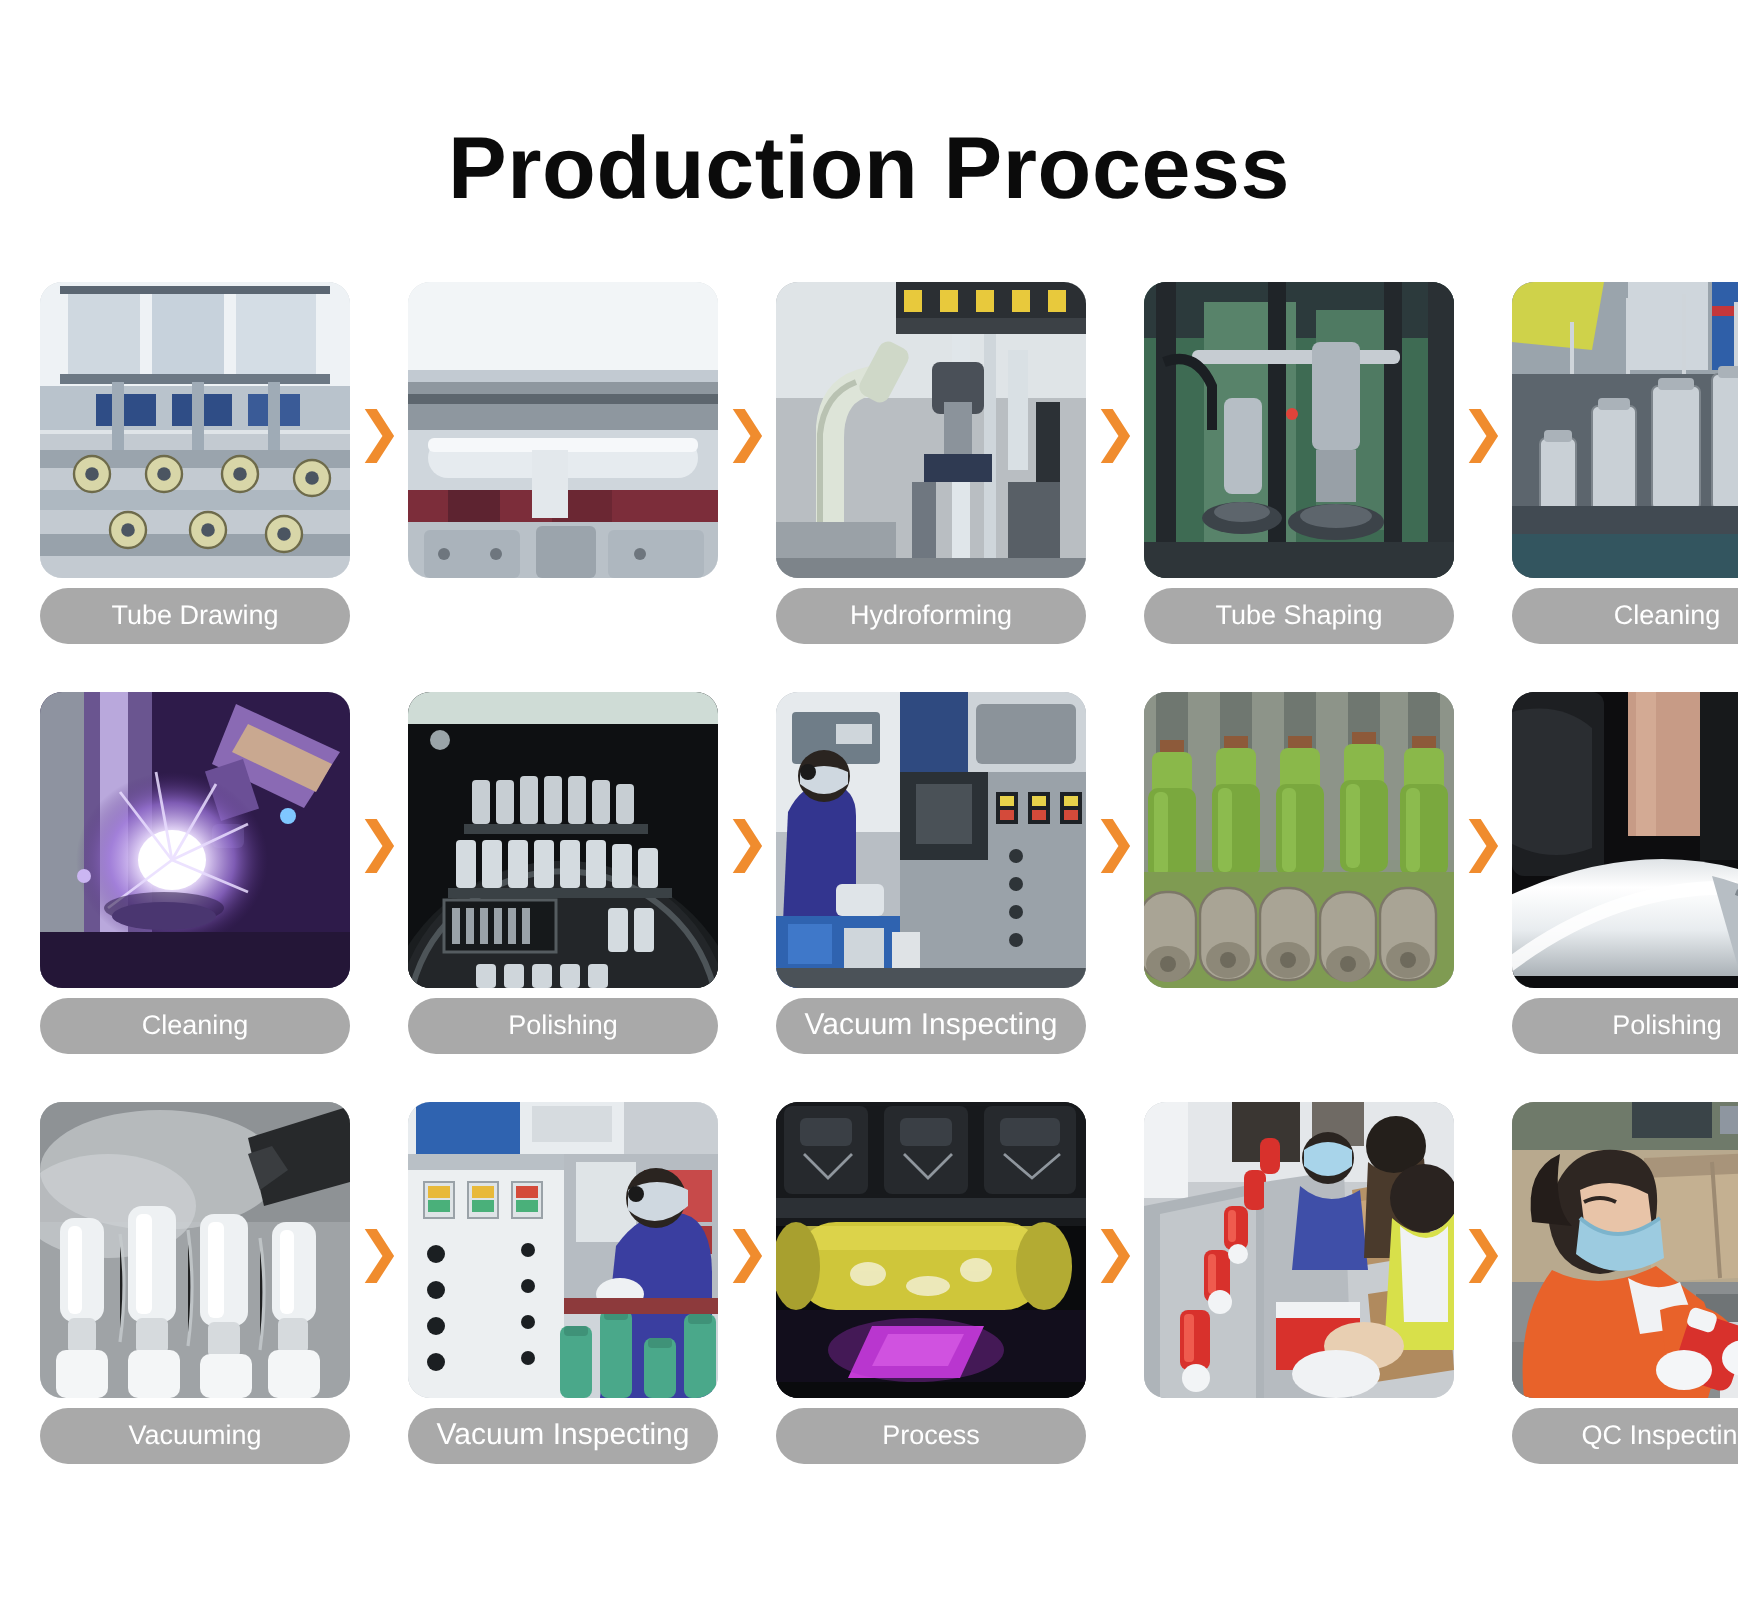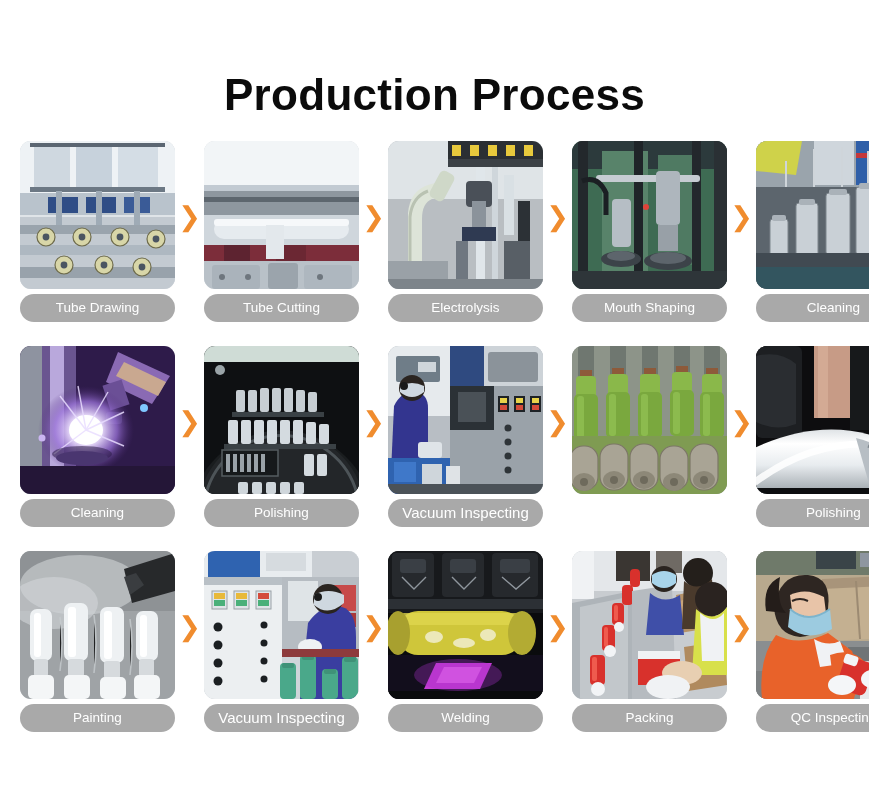--- a/index.html
+++ b/index.html
@@ -14,21 +14,21 @@
     overflow: hidden;
     position: relative;
   }
 
   #page-title {
     text-align: center;
     font-size: 44px;
     font-weight: bold;
     color: #0b0b0b;
     letter-spacing: 0.3px;
-    margin: 14px;
+    margin: 4px;
     padding-top: 52px;
     height: 58px;
     line-height: 58px;
   }
 
   #grid {
     position: absolute;
     top: 141px;
     left: 20px;
     width: 829px;
@@ -160,21 +160,20 @@
           <rect x="0" y="120" width="155" height="28" fill="#b9c1c8"></rect>
           <rect x="8" y="124" width="48" height="24" rx="3" fill="#aab3bb"></rect>
           <rect x="64" y="122" width="30" height="26" rx="3" fill="#9ba4ac"></rect>
           <rect x="100" y="124" width="48" height="24" rx="3" fill="#aeb7bf"></rect>
           <rect x="62" y="84" width="18" height="34" fill="#e3e8ec"></rect>
           <circle cx="18" cy="136" r="3" fill="#6e767e"></circle>
           <circle cx="44" cy="136" r="3" fill="#6e767e"></circle>
           <circle cx="116" cy="136" r="3" fill="#6e767e"></circle>
         </svg>
       </div>
-      <div class="pill">Tube Cutting</div>
     </div>
 
     <div class="arrow">❯</div>
 
     <div class="cell">
       <div class="thumb">
         <svg viewBox="0 0 155 148" preserveAspectRatio="none">
           <rect width="155" height="148" fill="#b9bec2"></rect>
           <rect x="0" y="0" width="155" height="58" fill="#dfe4e7"></rect>
           <rect x="60" y="0" width="95" height="18" fill="#2b2f33"></rect>
@@ -195,21 +194,21 @@
           <rect x="84" y="60" width="14" height="34" fill="#8b939b"></rect>
           <rect x="74" y="86" width="34" height="14" fill="#2f3a52"></rect>
           <rect x="68" y="100" width="12" height="48" fill="#6f7780"></rect>
           <rect x="116" y="34" width="10" height="60" fill="#d9e0e4"></rect>
           <rect x="130" y="60" width="12" height="88" fill="#2c3136"></rect>
           <rect x="116" y="100" width="26" height="48" fill="#585f66"></rect>
           <rect x="0" y="120" width="60" height="28" fill="#9aa1a7"></rect>
           <rect x="0" y="138" width="155" height="10" fill="#7d848a"></rect>
         </svg>
       </div>
-      <div class="pill">Electrolysis</div>
+      <div class="pill">Hydroforming</div>
     </div>
 
     <div class="arrow">❯</div>
 
     <div class="cell">
       <div class="thumb">
         <svg viewBox="0 0 155 148" preserveAspectRatio="none">
           <rect width="155" height="148" fill="#3e6b53"></rect>
           <rect x="0" y="0" width="155" height="28" fill="#2c3a3c"></rect>
           <rect x="30" y="10" width="46" height="120" fill="#58836a"></rect>
@@ -224,21 +223,21 @@
           <ellipse cx="96" cy="120" rx="24" ry="9" fill="#3c4349"></ellipse>
           <ellipse cx="96" cy="117" rx="18" ry="6" fill="#5d656c"></ellipse>
           <rect x="40" y="58" width="19" height="48" rx="4" fill="#b6bec5"></rect>
           <ellipse cx="49" cy="118" rx="20" ry="8" fill="#3c4349"></ellipse>
           <ellipse cx="49" cy="115" rx="14" ry="5" fill="#5d656c"></ellipse>
           <path d="M10 40 Q26 34 34 52 L34 74" stroke="#1b1f23" stroke-width="5" fill="none"></path>
           <circle cx="74" cy="66" r="3" fill="#e0433a"></circle>
           <rect x="0" y="130" width="155" height="18" fill="#2e3539"></rect>
         </svg>
       </div>
-      <div class="pill">Mouth Shaping</div>
+      <div class="pill">Tube Shaping</div>
     </div>
 
     <div class="arrow">❯</div>
 
     <div class="cell">
       <div class="thumb">
         <svg viewBox="0 0 155 148" preserveAspectRatio="none">
           <rect width="155" height="148" fill="#7c858d"></rect>
           <rect x="0" y="0" width="155" height="50" fill="#9aa4ac"></rect>
           <path d="M0 0 L46 0 L40 34 L0 30 Z" fill="#cfd24a"></path>
@@ -556,21 +555,21 @@
             <rect x="80" y="126" width="26" height="22" rx="5"></rect>
             <rect x="114" y="124" width="26" height="24" rx="5"></rect>
           </g>
           <g stroke="#c6cbce" stroke-width="1.6" opacity="0.8">
             <path d="M40 66 Q44 90 40 120"></path>
               <path d="M74 64 Q78 92 74 122"></path>
               <path d="M110 68 Q114 94 110 124"></path>
           </g>
         </svg>
       </div>
-      <div class="pill">Painting</div>
+      <div class="pill">Vacuuming</div>
     </div>
 
     <div class="arrow">❯</div>
 
     <div class="cell">
       <div class="thumb">
         <svg viewBox="0 0 155 148" preserveAspectRatio="none">
           <rect width="155" height="148" fill="#cfd5da"></rect>
           <rect x="0" y="0" width="155" height="30" fill="#e8ecef"></rect>
           <rect x="4" y="0" width="52" height="26" fill="#2f63b0"></rect>
@@ -658,21 +657,21 @@
             <ellipse cx="76" cy="92" rx="11" ry="5"></ellipse>
             <ellipse cx="100" cy="84" rx="8" ry="6"></ellipse>
           </g>
           <rect x="0" y="104" width="155" height="44" fill="#120e1c"></rect>
           <path d="M48 112 L104 112 L92 138 L36 138 Z" fill="#c53bd6"></path>
           <path d="M56 116 L94 116 L86 132 L48 132 Z" fill="#e866f0"></path>
           <ellipse cx="70" cy="124" rx="44" ry="16" fill="#a42ec2" opacity="0.35"></ellipse>
           <rect x="0" y="140" width="155" height="8" fill="#0a0b0d"></rect>
         </svg>
       </div>
-      <div class="pill">Welding</div>
+      <div class="pill">Process</div>
     </div>
 
     <div class="arrow">❯</div>
 
     <div class="cell">
       <div class="thumb">
         <svg viewBox="0 0 155 148" preserveAspectRatio="none">
           <rect width="155" height="148" fill="#c8ccd0"></rect>
           <rect x="0" y="0" width="155" height="40" fill="#e4e7ea"></rect>
           <rect x="44" y="0" width="34" height="30" fill="#3a3632"></rect>
@@ -708,21 +707,20 @@
           <path d="M78 42 Q92 54 108 44 L112 84 L74 84 Z" fill="#3f4fa8"></path>
           <circle cx="126" cy="22" r="15" fill="#241f1b"></circle>
           <path d="M112 30 Q126 42 140 28 L144 78 L110 78 Z" fill="#4a3a2c"></path>
           <circle cx="140" cy="48" r="17" fill="#2a2320"></circle>
           <path d="M124 58 Q142 74 155 56 L155 124 L120 124 Z" fill="#d8e04a"></path>
           <path d="M128 62 Q142 74 152 62 L152 110 L130 110 Z" fill="#f0f2f4"></path>
           <ellipse cx="110" cy="122" rx="20" ry="12" fill="#e8cfb2"></ellipse>
           <ellipse cx="96" cy="136" rx="22" ry="12" fill="#f0f2f4"></ellipse>
         </svg>
       </div>
-      <div class="pill">Packing</div>
     </div>
 
     <div class="arrow">❯</div>
 
     <div class="cell">
       <div class="thumb">
         <svg viewBox="0 0 155 148" preserveAspectRatio="none">
           <rect width="155" height="148" fill="#a39b8e"></rect>
           <rect x="0" y="0" width="155" height="26" fill="#6f7a6a"></rect>
           <rect x="60" y="0" width="40" height="18" fill="#3a4448"></rect>

